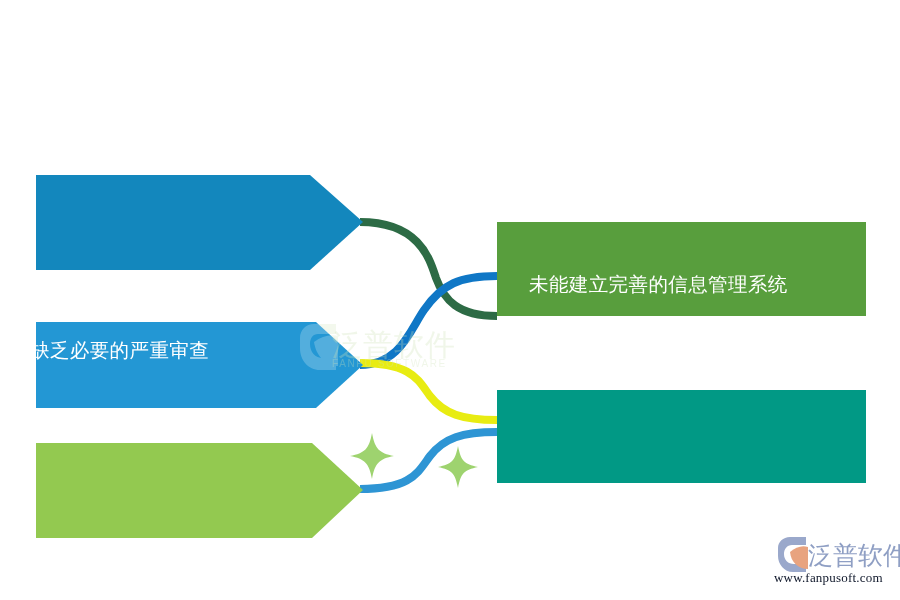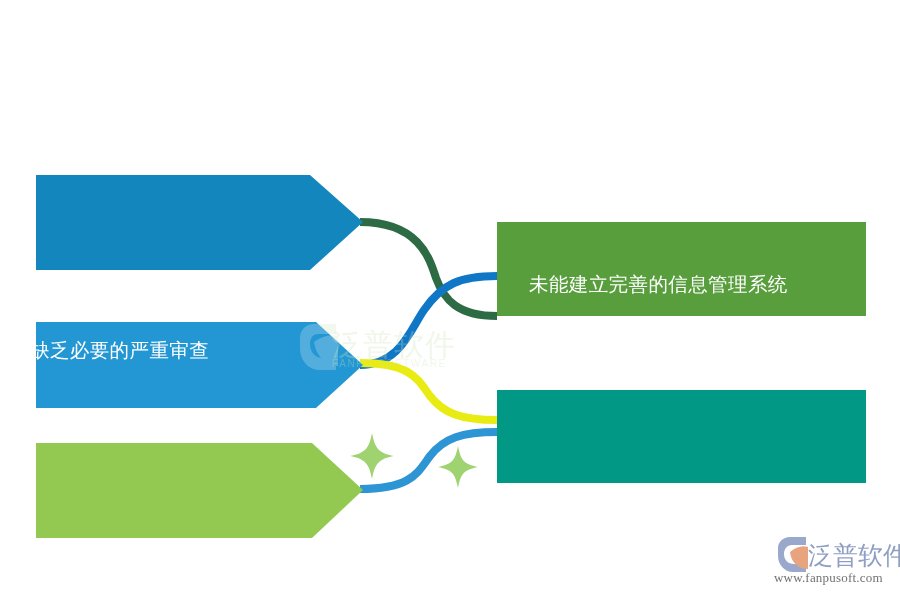--- a/index.html
+++ b/index.html
@@ -111,21 +111,21 @@
     color: #8f9fc4;
     letter-spacing: 0px;
     white-space: nowrap;
   }
   #brand-logo .brand-url {
     position: absolute;
     left: 2px;
     top: 29px;
     font-size: 13px;
     line-height: 15px;
-    color: #737373;
+    color: #0f172a;
     letter-spacing: 0.2px;
     font-family: "Liberation Serif", "DejaVu Serif", serif;
     white-space: nowrap;
   }
 </style>
 </head>
 <body>
 
 <div id="stage">
 

